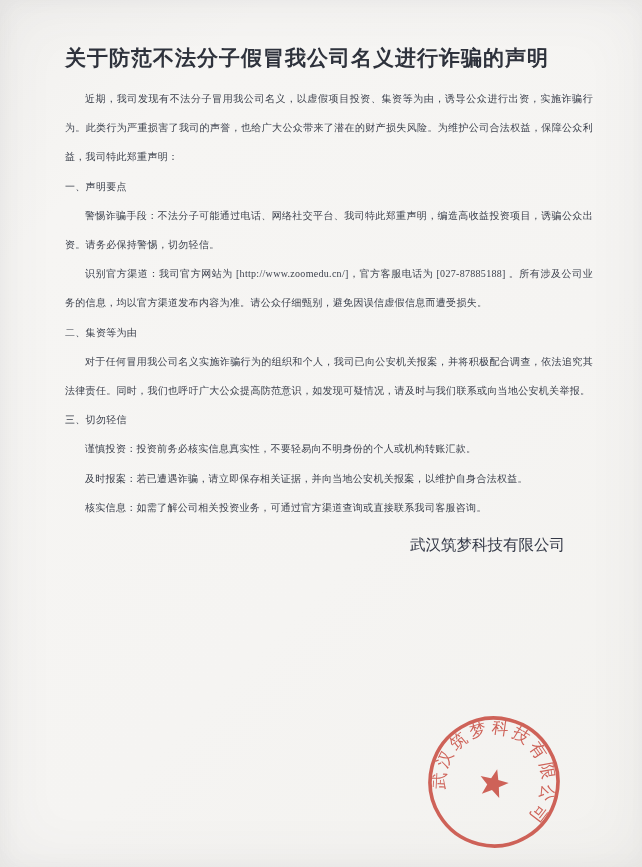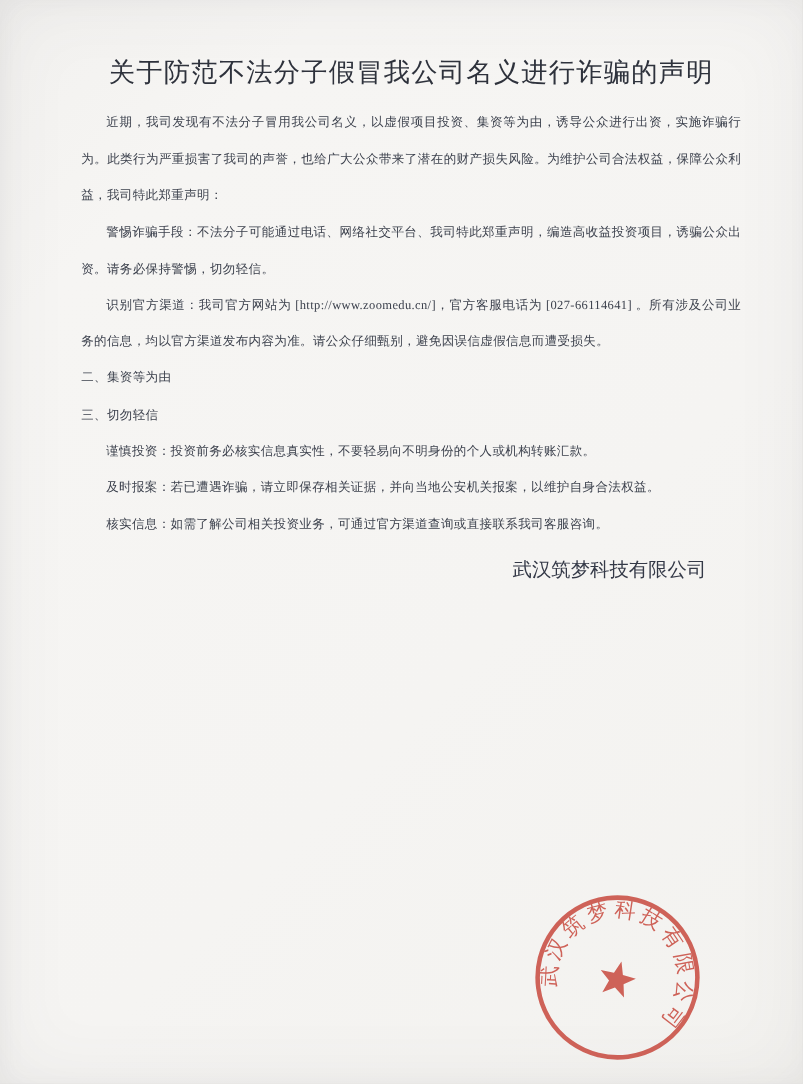--- a/index.html
+++ b/index.html
@@ -14,22 +14,22 @@
     margin: 0 auto;
     background: linear-gradient(135deg, #f2f1ef 0%, #f6f5f3 18%, #f5f4f2 60%, #f3f2ef 100%);
     box-shadow: inset 0 0 60px rgba(90,90,95,0.07), inset 4px 0 18px rgba(120,120,125,0.05);
     overflow: hidden;
     box-sizing: border-box;
     padding: 44px 49px 0 65px;
     color: #3c414d;
   }
   .doc-title {
     font-size: 21px;
-    font-weight: normal;
-    text-align: center;
+    font-weight: bold;
+    text-align: left;
     color: #2e323c;
     letter-spacing: 1px;
     margin: 0 0 11px 0;
     line-height: 29px;
   }
   .doc-body p {
     margin: 0;
     font-size: 10px;
     line-height: 29.2px;
     letter-spacing: 0.3px;
@@ -57,23 +57,25 @@
 </style>
 </head>
 <body>
 
 <div class="page">
 
   <h1 class="doc-title">关于防范不法分子假冒我公司名义进行诈骗的声明</h1>
 
   <div class="doc-body">
     <p class="indent">近期，我司发现有不法分子冒用我公司名义，以虚假项目投资、集资等为由，诱导公众进行出资，实施诈骗行为。此类行为严重损害了我司的声誉，也给广大公众带来了潜在的财产损失风险。为维护公司合法权益，保障公众利益，我司特此郑重声明：</p>
+    <p class="heading">一、声明要点</p>
     <p class="indent">警惕诈骗手段：不法分子可能通过电话、网络社交平台、我司特此郑重声明，编造高收益投资项目，诱骗公众出资。请务必保持警惕，切勿轻信。</p>
-    <p class="indent">识别官方渠道：我司官方网站为 [http://www.zoomedu.cn/]，官方客服电话为 [027-66114641] 。所有涉及公司业务的信息，均以官方渠道发布内容为准。请公众仔细甄别，避免因误信虚假信息而遭受损失。</p>
+    <p class="indent">识别官方渠道：我司官方网站为 [http://www.zoomedu.cn/]，官方客服电话为 [027-87885188] 。所有涉及公司业务的信息，均以官方渠道发布内容为准。请公众仔细甄别，避免因误信虚假信息而遭受损失。</p>
     <p class="heading">二、集资等为由</p>
+    <p class="indent">对于任何冒用我公司名义实施诈骗行为的组织和个人，我司已向公安机关报案，并将积极配合调查，依法追究其法律责任。同时，我们也呼吁广大公众提高防范意识，如发现可疑情况，请及时与我们联系或向当地公安机关举报。</p>
     <p class="heading">三、切勿轻信</p>
     <p class="indent">谨慎投资：投资前务必核实信息真实性，不要轻易向不明身份的个人或机构转账汇款。</p>
     <p class="indent">及时报案：若已遭遇诈骗，请立即保存相关证据，并向当地公安机关报案，以维护自身合法权益。</p>
     <p class="indent">核实信息：如需了解公司相关投资业务，可通过官方渠道查询或直接联系我司客服咨询。</p>
   </div>
 
   <div class="signature">
     <div class="company">武汉筑梦科技有限公司</div>
 
   </div>

